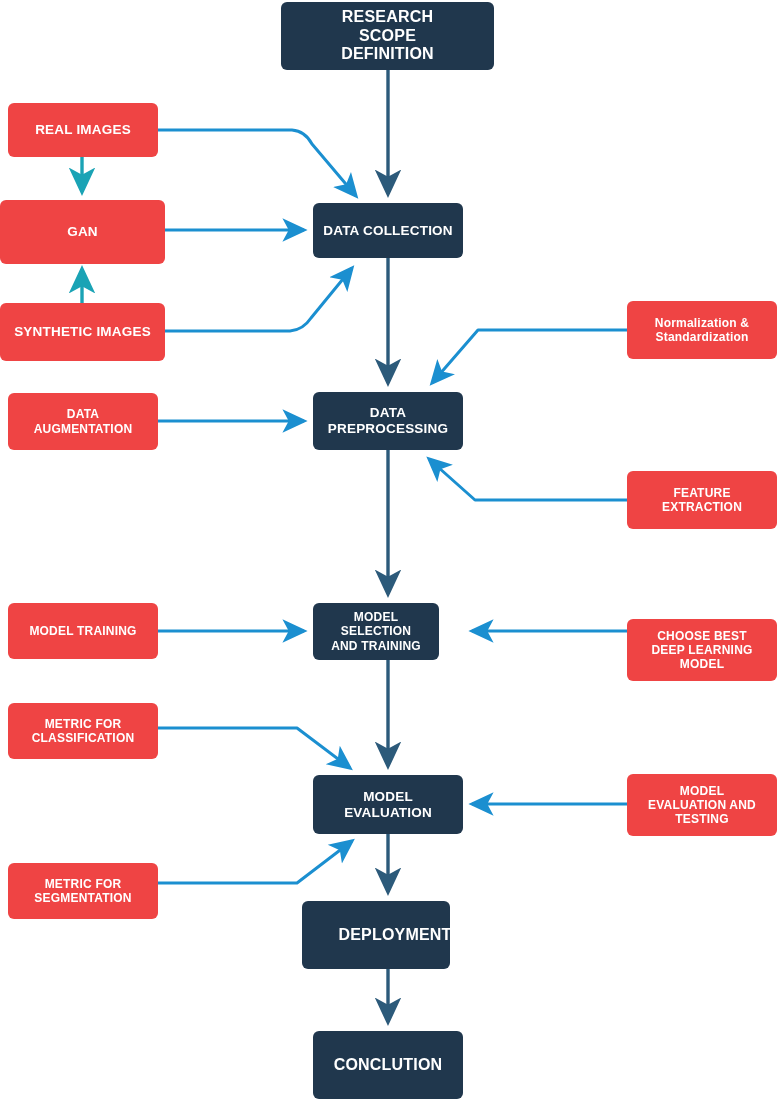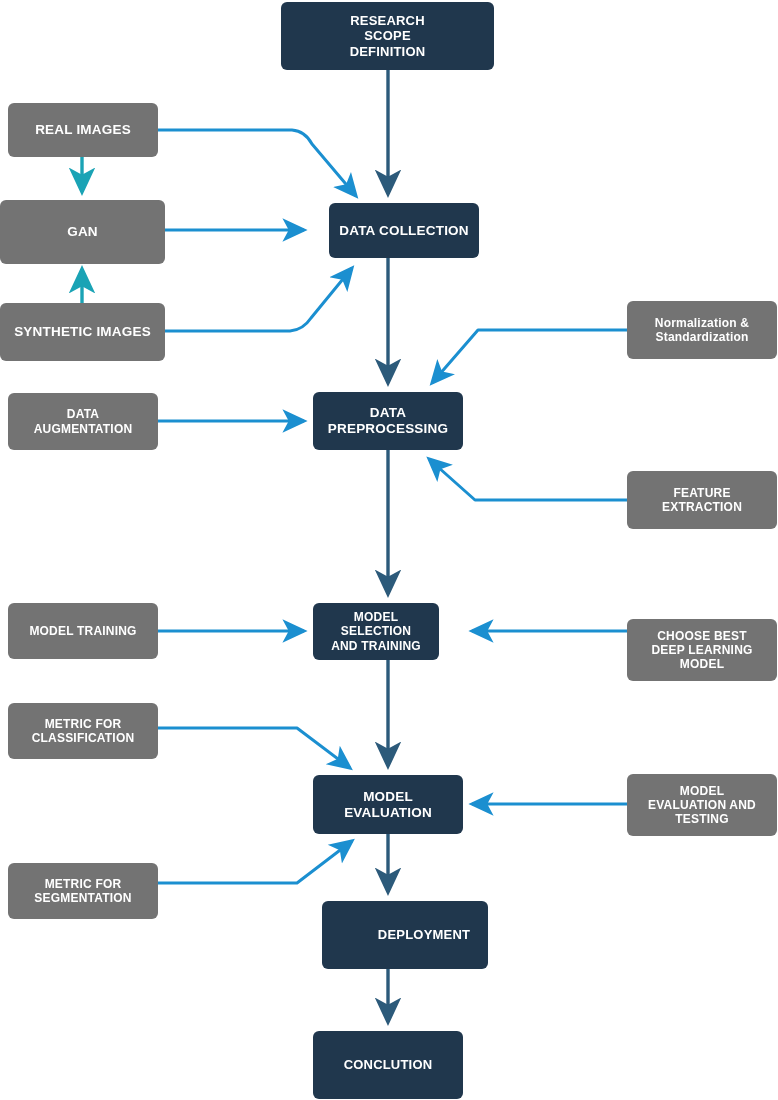--- a/index.html
+++ b/index.html
@@ -43,24 +43,24 @@
   }
   .node .lbl {
     white-space: pre-line;
     display: block;
   }
   .node-navy {
     background: #20374d;
     font-weight: bold;
   }
   .node-green {
-    background: #737373;
+    background: #ef4444;
     font-weight: bold;
   }
-  .sz-lg { font-size: 13px; }
+  .sz-lg { font-size: 16px; }
   .sz-md { font-size: 13.5px; }
   .sz-sm { font-size: 12px; }
 </style>
 </head>
 <body>
 
 <div id="flowchart">
 
   <svg id="wires" viewBox="0 0 778 1100">
     <defs>
@@ -129,21 +129,21 @@
   </div>
 
   <div class="node node-green sz-md" style="left:0px;top:200px;width:165px;height:64px;">
     <span class="lbl">GAN</span>
   </div>
 
   <div class="node node-green sz-md" style="left:0px;top:303px;width:165px;height:58px;">
     <span class="lbl">SYNTHETIC IMAGES</span>
   </div>
 
-  <div class="node node-navy sz-md" style="left:313px;top:203px;width:150px;height:55px;margin-left:16px;">
+  <div class="node node-navy sz-md" style="left:313px;top:203px;width:150px;height:55px;">
     <span class="lbl">DATA COLLECTION</span>
   </div>
 
   <div class="node node-green sz-sm" style="left:627px;top:301px;width:150px;height:58px;">
     <span class="lbl">Normalization &amp;
 Standardization</span>
   </div>
 
   <div class="node node-green sz-sm" style="left:8px;top:393px;width:150px;height:57px;">
     <span class="lbl">DATA
@@ -189,21 +189,21 @@
     <span class="lbl">MODEL
 EVALUATION AND
 TESTING</span>
   </div>
 
   <div class="node node-green sz-sm" style="left:8px;top:863px;width:150px;height:56px;">
     <span class="lbl">METRIC FOR
 SEGMENTATION</span>
   </div>
 
-  <div class="node node-navy sz-lg" style="left:322px;top:901px;width:166px;height:68px;padding-left:44px;">
+  <div class="node node-navy sz-lg" style="left:302px;top:901px;width:148px;height:68px;padding-left:44px;">
     <span class="lbl">DEPLOYMENT</span>
   </div>
 
   <div class="node node-navy sz-lg" style="left:313px;top:1031px;width:150px;height:68px;">
     <span class="lbl">CONCLUTION</span>
   </div>
 
 </div>
 
 </body></html>

